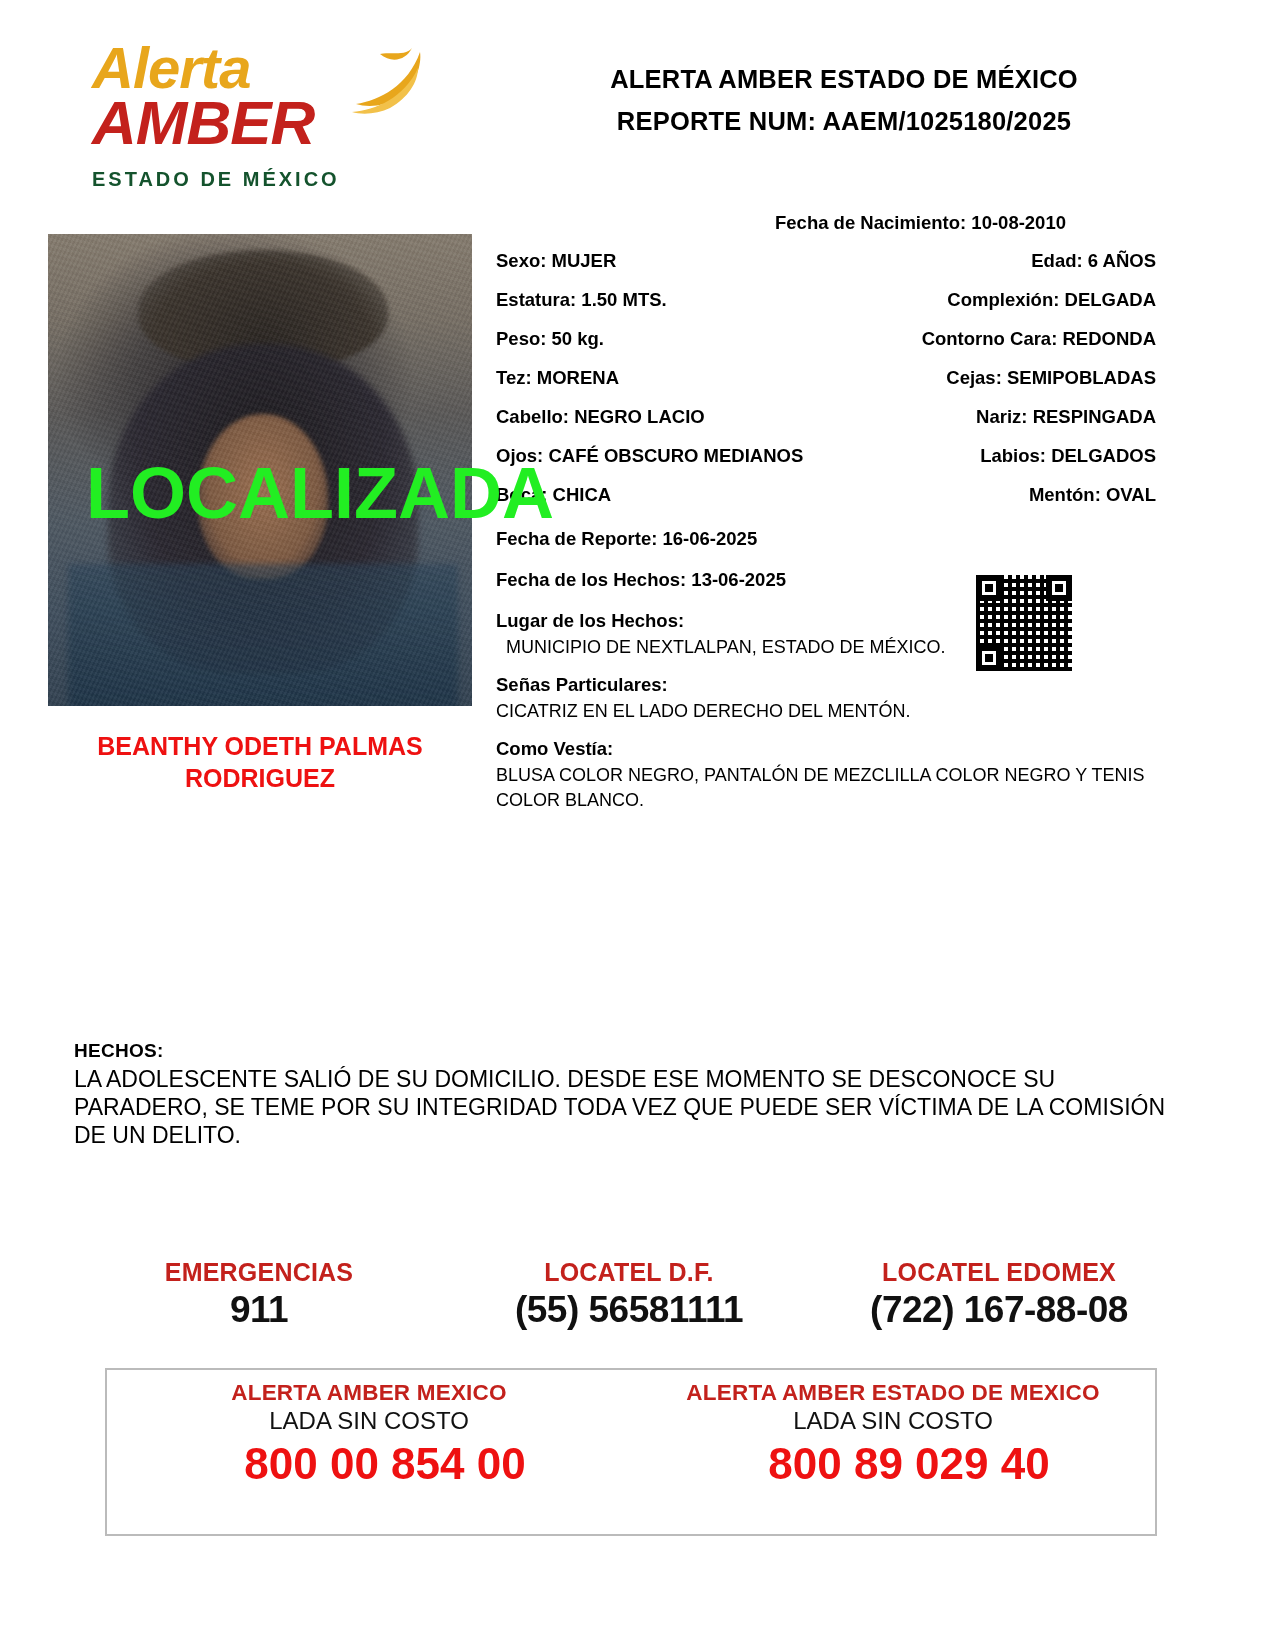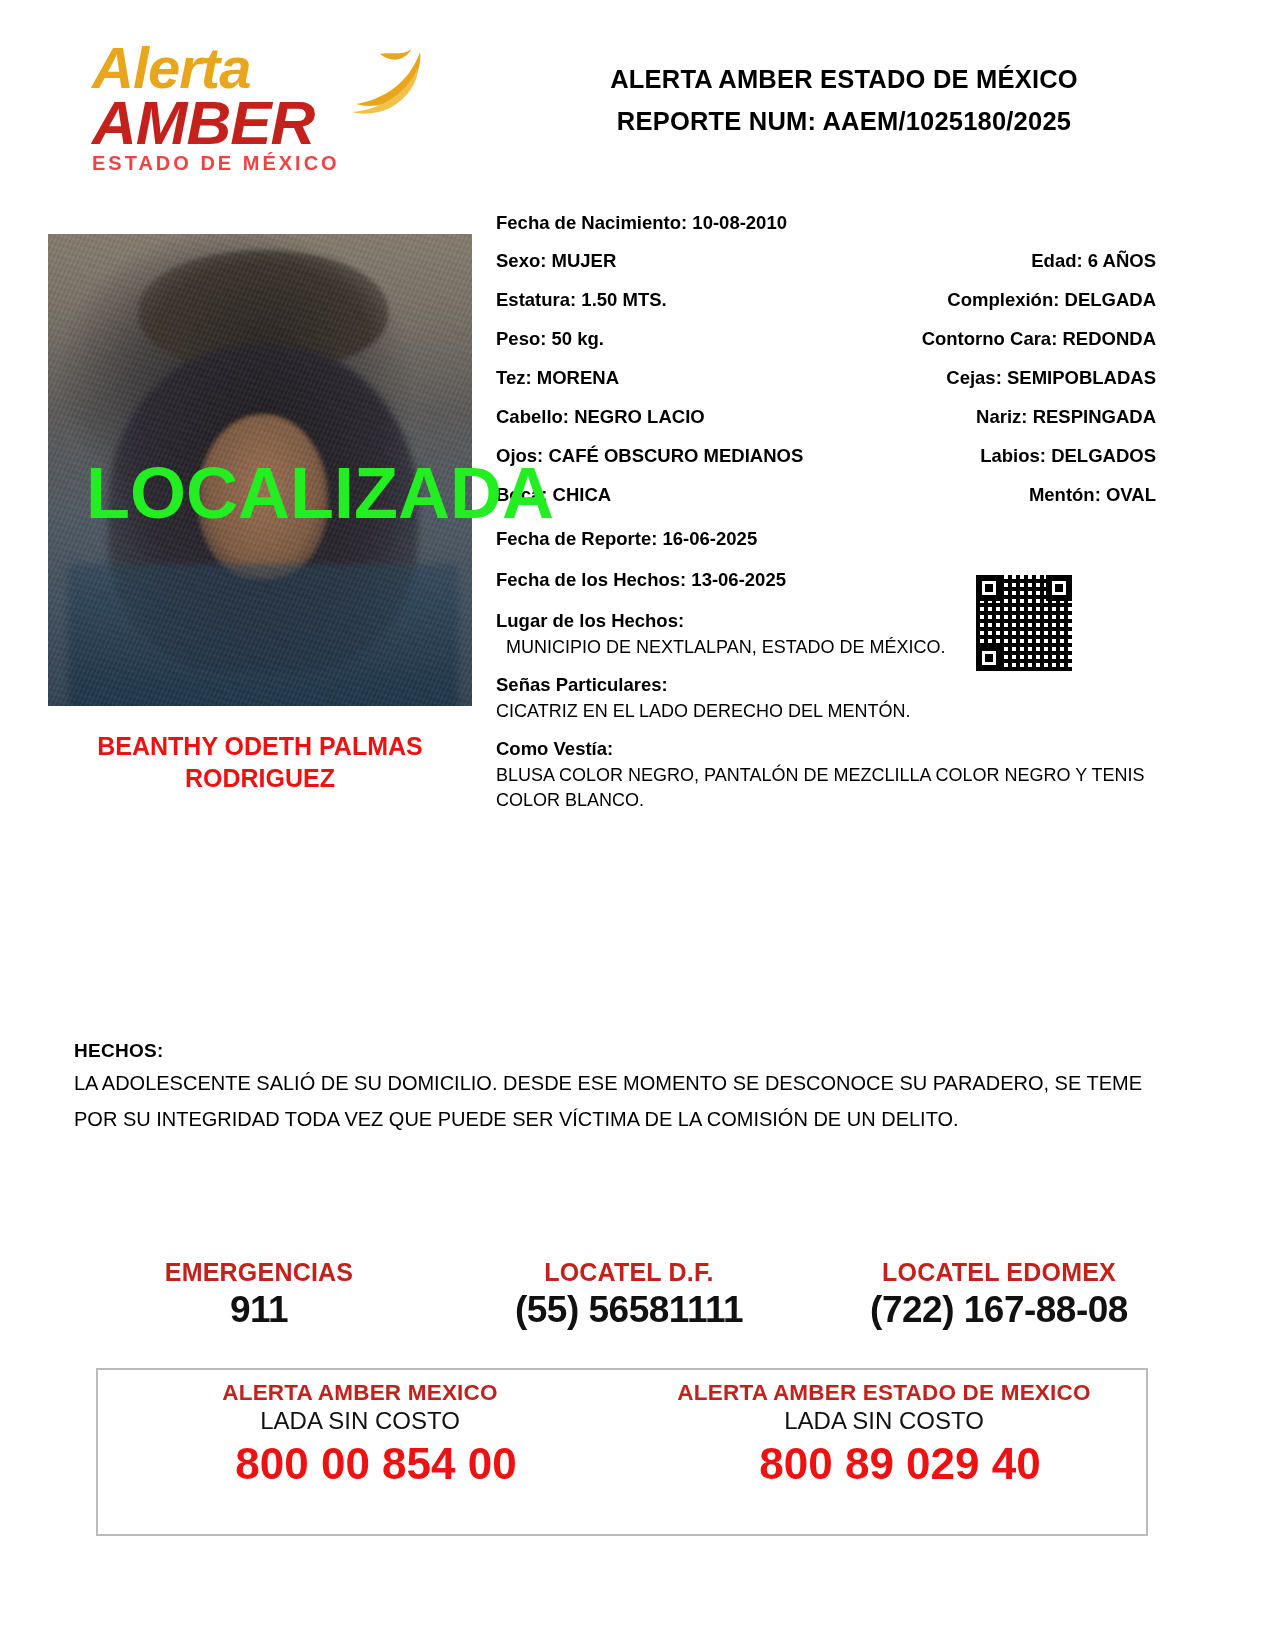--- a/index.html
+++ b/index.html
@@ -46,22 +46,22 @@
     font-style: italic;
     letter-spacing: -1px;
     line-height: 58px;
     color: #c3211c;
     font-family: "Liberation Sans", sans-serif;
   }
   .logo-sub {
     font-size: 20px;
     font-weight: bold;
     letter-spacing: 3px;
-    color: #ef4444;
-    margin-top: 0;
+    color: #14532d;
+    margin-top: 16px;
   }
   .logo-swoosh {
     position: absolute;
     right: -18px;
     top: 4px;
     width: 80px;
     height: 70px;
   }
   .header-title {
     position: absolute;
@@ -165,20 +165,21 @@
 
   
   .details {
     position: absolute;
     left: 496px;
     top: 212px;
     width: 660px;
     font-size: 18.5px;
   }
   .dob-row {
+    text-align: right;
     font-weight: bold;
     padding-right: 90px;
     margin-bottom: 16px;
   }
   .drow {
     display: flex;
     justify-content: space-between;
     align-items: flex-start;
     font-weight: bold;
     margin-bottom: 17px;
@@ -242,22 +243,22 @@
     left: 74px;
     top: 1040px;
     width: 1110px;
   }
   .hechos-title {
     font-size: 19px;
     font-weight: bold;
     letter-spacing: 0.3px;
   }
   .hechos-text {
-    font-size: 20px;
-    line-height: 36px;
+    font-size: 23px;
+    line-height: 28px;
     margin-top: 3px;
   }
 
   
   .phones {
     position: absolute;
     left: 74px;
     top: 1258px;
     width: 1110px;
     display: flex;
@@ -276,21 +277,21 @@
     font-size: 37px;
     font-weight: bold;
     color: #111;
     margin-top: 2px;
     letter-spacing: -0.5px;
   }
 
   
   .bottom-box {
     position: absolute;
-    left: 96px;
+    left: 105px;
     top: 1368px;
     width: 1052px;
     height: 168px;
     border: 2px solid #bbbbbb;
     display: flex;
     box-sizing: border-box;
   }
   .bb-col {
     flex: 1;
     text-align: center;

